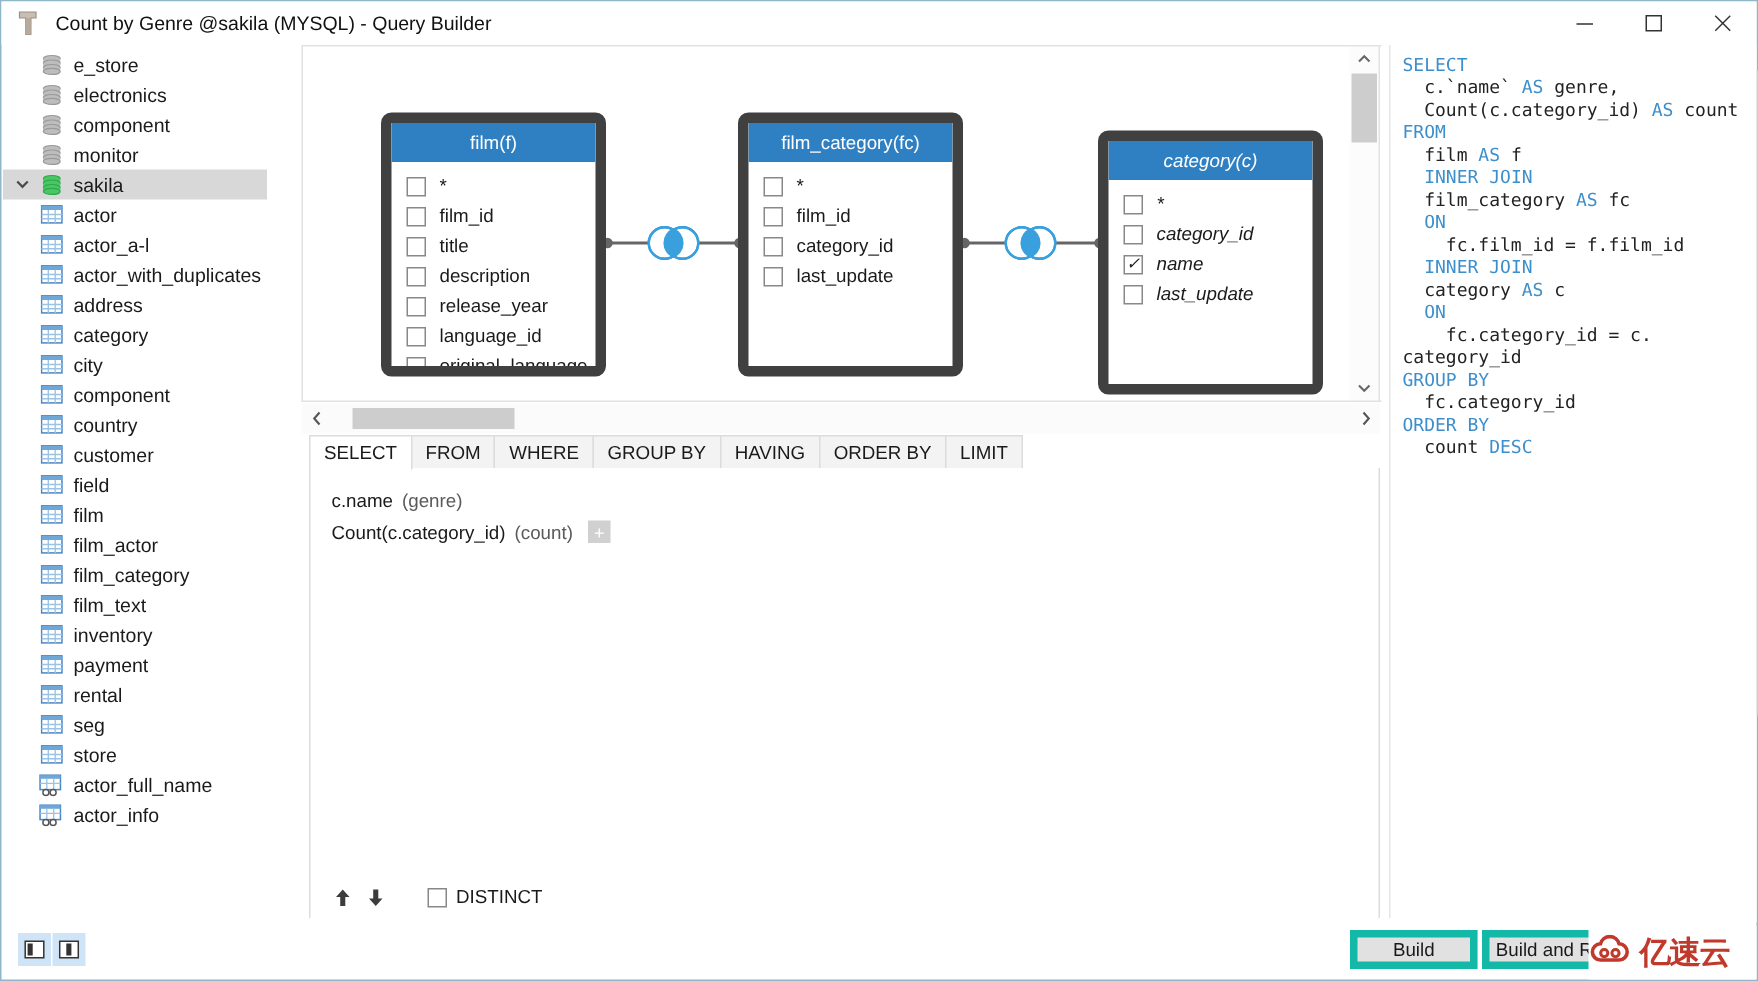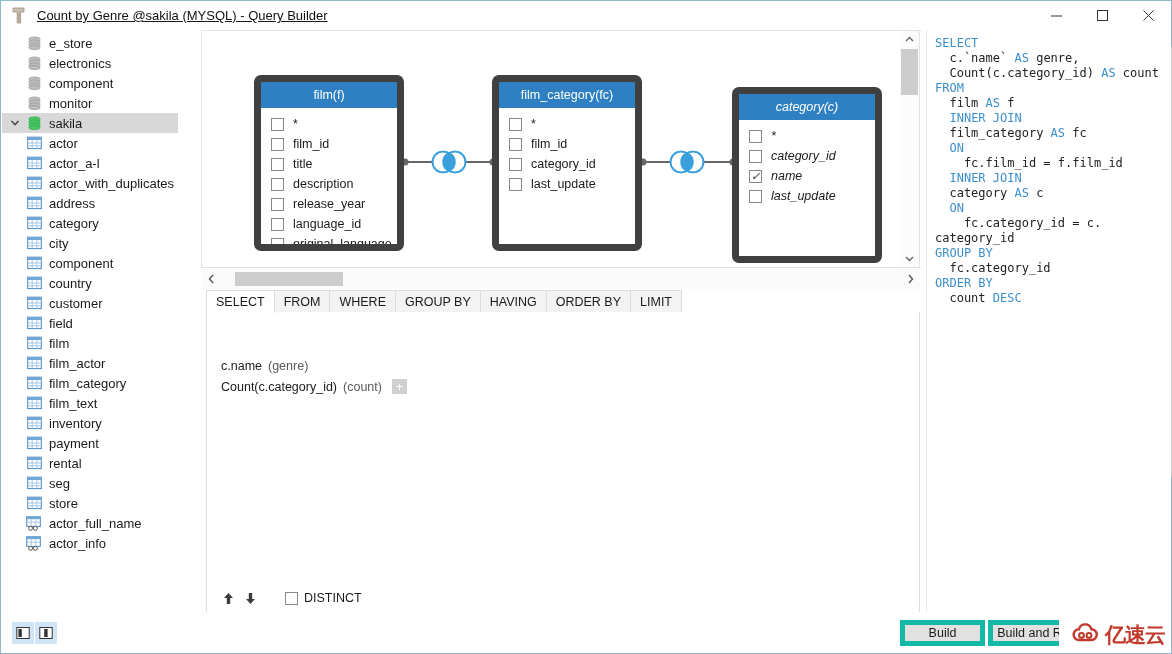--- a/index.html
+++ b/index.html
@@ -15,21 +15,21 @@
     position: relative;
     width: 1172px; height: 654px;
     border: 1px solid #8fb7c9;
     background: #ffffff;
   }
 
   
   #titlebar {
     position: absolute; left: 0; top: 0; width: 1170px; height: 29px;
     background: #ffffff;
-    display: flex; align-items: center; text-decoration: underline;
+    display: flex; align-items: center;
   }
   #title-icon {
     width: 26px; height: 29px; display: flex; align-items: center; justify-content: center;
     margin-left: 5px;
   }
   #title-text {
     font-size: 13px; color: #111; margin-left: 5px; white-space: nowrap;
   }
   .winbtn {
     width: 46px; height: 29px; display: flex; align-items: center; justify-content: center;
@@ -120,21 +120,21 @@
     margin-right: -1px;
   }
   .tab.active { background: #ffffff; border-color: #dcdcdc; position: relative; z-index: 2; }
   #tab-filler { flex: 1; border-bottom: 1px solid #dcdcdc; }
   #clause-body {
     height: 302px; border: 1px solid #dcdcdc; border-top: none; background: #ffffff;
     position: relative; margin-top: -1px;
   }
   .expr {
     position: absolute; font-size: 12.5px; color: #1a1a1a; white-space: nowrap;
-    display: flex; align-items: center; margin-top: 32px;
+    display: flex; align-items: center;
   }
   .paren { color: #5a5a5a; margin-left: 6px; }
   #plusbtn {
     margin-left: 10px; width: 15px; height: 15px; background: #d0d0d0;
     color: #ffffff; font-size: 12px; display: inline-flex; align-items: center;
     justify-content: center; line-height: 1;
   }
   #clause-foot {
     position: absolute; left: 0; bottom: 0; width: 712px; height: 30px;
     display: flex; align-items: center; padding-left: 10px;
@@ -170,21 +170,21 @@
     font-size: 12.5px; color: #1a1a1a; display: flex; align-items: center;
     justify-content: center;
   }
   #btn-build { position: absolute; right: 185px; top: 8px; width: 85px; }
   #btn-buildrun { position: absolute; right: 85px; top: 8px; width: 97px; }
   #btn-hidden { position: absolute; right: 2px; top: 8px; width: 80px; }
 
   
   #wm {
     position: absolute; right: 0px; bottom: 0px; width: 112px; height: 36px;
-    background: #ffffff; display: flex; align-items: center; padding-left: 13px; margin-left: 32px;
+    background: #ffffff; display: flex; align-items: center; padding-left: 1px; margin-left: 32px;
   }
   #wm-text { color: #c0392b; font-size: 21px; font-weight: bold; margin-left: 3px; letter-spacing: -1px; }
 </style>
 </head>
 <body>
 
 <div id="app">
 
   <div id="titlebar">
     <div id="title-icon">

